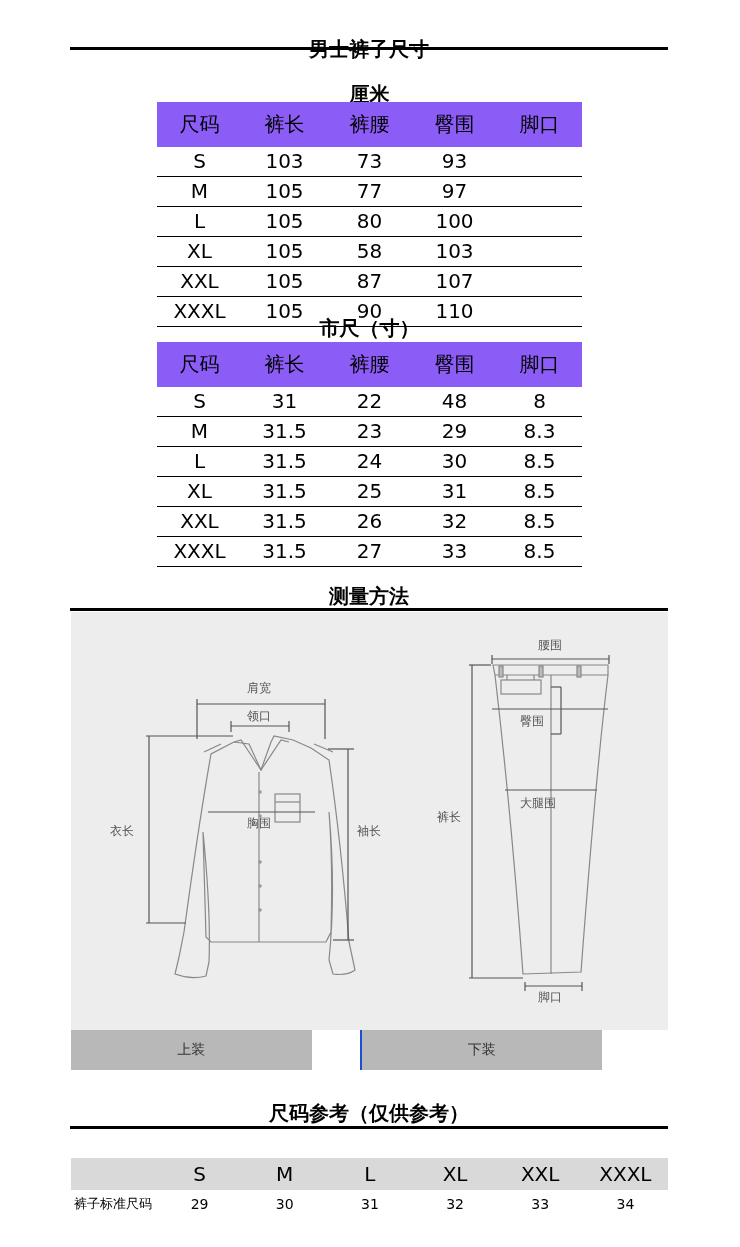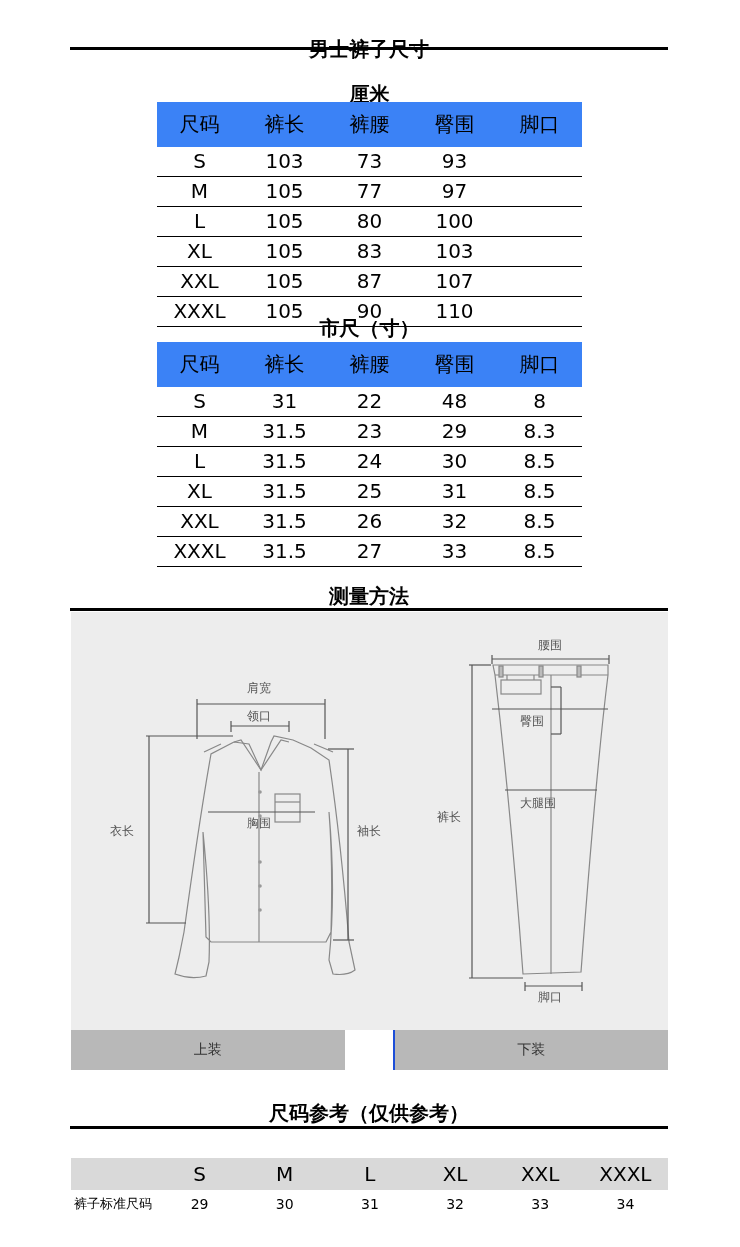--- a/index.html
+++ b/index.html
@@ -2,23 +2,23 @@
 <html><head>
 <meta charset="utf-8">
 <style>
   html, body { margin:0; padding:0; background:#ffffff; }
   body { width:740px; height:1247px; position:relative; overflow:hidden; font-family:"DejaVu Sans", sans-serif; color:#000; }
   .section-title { position:absolute; left:70px; width:598px; text-align:center; font-weight:bold; font-size:20px; }
   .rule { position:absolute; left:70px; width:598px; height:3px; background:#000; }
   .sub-title { position:absolute; left:157px; width:425px; text-align:center; font-weight:bold; font-size:20px; }
   table.size { position:absolute; left:157px; width:425px; border-collapse:collapse; table-layout:fixed; }
   table.size td { text-align:center; font-size:20px; height:29px; padding:0; line-height:29px; border-bottom:1px solid #000; }
-  table.size tr.head td { background:#3b82f6; border-bottom:none; height:45px; line-height:31px; }
+  table.size tr.head td { background:#8b5cf6; border-bottom:none; height:45px; line-height:31px; }
   .diagram { position:absolute; left:71px; top:612px; width:597px; height:418px; background:#ededed; }
-  .diagram-tabs { position:absolute; left:71px; top:1030px; width:597px; height:40px; display:flex;gap:48px; }
+  .diagram-tabs { position:absolute; left:71px; top:1030px; width:531px; height:40px; display:flex;gap:48px; }
   .diagram-tab { flex:1; background:#b8b8b8; display:flex; align-items:center; justify-content:center; font-size:14px; color:#333; }
   .diagram-tab + .diagram-tab { border-left:2px solid #1d4ed8; }
   table.ref { position:absolute; left:71px; top:1158px; width:597px; border-collapse:collapse; table-layout:fixed; }
   table.ref td { text-align:center; padding:0; }
   table.ref tr.head td { background:#d9d9d9; height:32px; font-size:20px; }
   table.ref tr.row td { height:28px; font-size:14px; }
   table.ref tr.row td.label { text-align:left; font-size:13px; padding-left:3px;margin-left:36px; }
   svg text { font-family:"DejaVu Sans", sans-serif; }
 </style>
 </head>
@@ -54,21 +54,21 @@
   <tr>
     <td>L</td>
     <td>105</td>
     <td>80</td>
     <td>100</td>
     <td></td>
   </tr>
   <tr>
     <td>XL</td>
     <td>105</td>
-    <td>83</td>
+    <td>58</td>
     <td>103</td>
     <td></td>
   </tr>
   <tr>
     <td>XXL</td>
     <td>105</td>
     <td>87</td>
     <td>107</td>
     <td></td>
   </tr>

